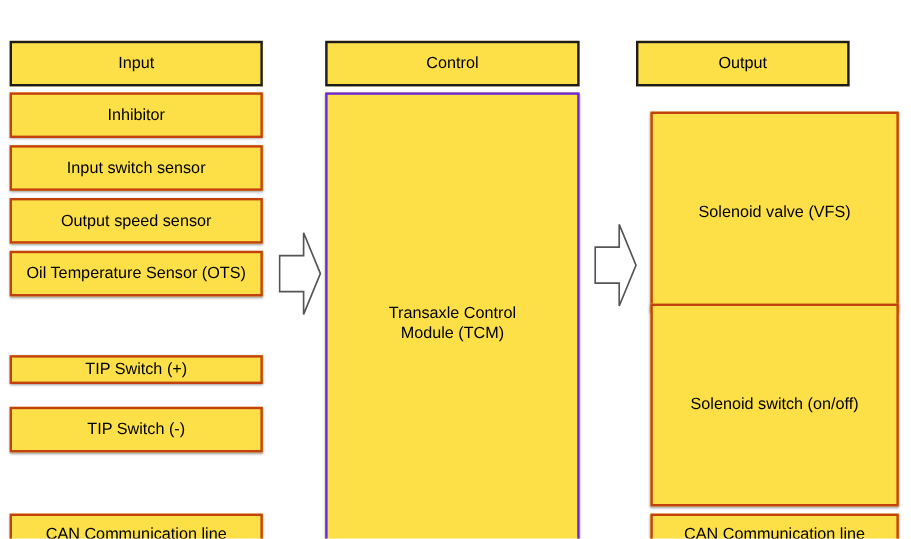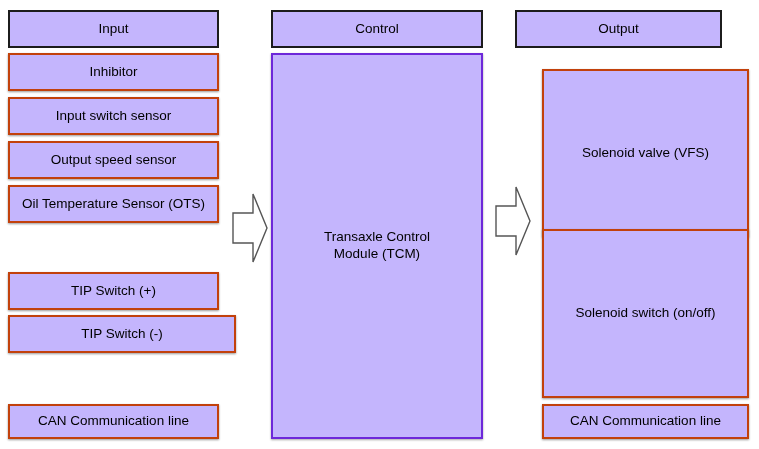--- a/index.html
+++ b/index.html
@@ -17,26 +17,27 @@
     width: 759px;
     height: 449px;
     background: #ffffff;
     overflow: hidden;
   }
 
   
   .box {
     position: absolute;
     box-sizing: border-box;
-    background: #c4b5fd;
+    background: #fde047;
     display: flex;
     align-items: center;
     justify-content: center;
     text-align: center;
     line-height: 1.25;
+    margin-top: 24px;
   }
 
   
   .hdr {
     border: 2px solid #1c1c1c;
     font-size: 13.5px;
   }
 
   
   .cell {
@@ -85,25 +86,25 @@
 
   <div class="box cell" style="left:8px; top:141px; width:211px; height:38px;">
     <span class="cell-label">Output speed sensor</span>
   </div>
 
   <div class="box cell" style="left:8px; top:185px; width:211px; height:38px;">
     <span class="cell-label">Oil Temperature Sensor (OTS)</span>
   </div>
 
 
-  <div class="box cell" style="left:8px; top:272px; width:211px; height:38px;">
+  <div class="box cell" style="left:8px; top:272px; width:211px; height:24px;">
     <span class="cell-label">TIP Switch (+)</span>
   </div>
 
-  <div class="box cell" style="left:8px; top:315px; width:228px; height:38px;">
+  <div class="box cell" style="left:8px; top:315px; width:211px; height:38px;">
     <span class="cell-label">TIP Switch (-)</span>
   </div>
 
 
   <div class="box cell" style="left:8px; top:404px; width:211px; height:35px;">
     <span class="cell-label">CAN Communication line</span>
   </div>
 
   <div class="arrow" style="left:232px; top:193px; width:36px; height:70px;">
     <svg width="36" height="70" viewBox="0 0 36 70" xmlns="http://www.w3.org/2000/svg">
@@ -119,21 +120,21 @@
     <span class="ctrl-label">Transaxle Control
 Module (TCM)</span>
   </div>
 
   <div class="arrow" style="left:495px; top:186px; width:36px; height:70px;">
     <svg width="36" height="70" viewBox="0 0 36 70" xmlns="http://www.w3.org/2000/svg">
       <polygon points="1,20 21,20 21,1 35,35 21,69 21,50 1,50" fill="#ffffff" stroke="#555555" stroke-width="1.4" stroke-linejoin="miter"></polygon>
     </svg>
   </div>
 
-  <div class="box hdr" style="left:515px; top:10px; width:207px; height:38px;">
+  <div class="box hdr" style="left:530px; top:10px; width:178px; height:38px;">
     <span class="hdr-label">Output</span>
   </div>
 
   <div class="box cell" style="left:542px; top:69px; width:207px; height:168px;">
     <span class="cell-label">Solenoid valve (VFS)</span>
   </div>
 
   <div class="box cell" style="left:542px; top:229px; width:207px; height:169px;">
     <span class="cell-label">Solenoid switch (on/off)</span>
   </div>

